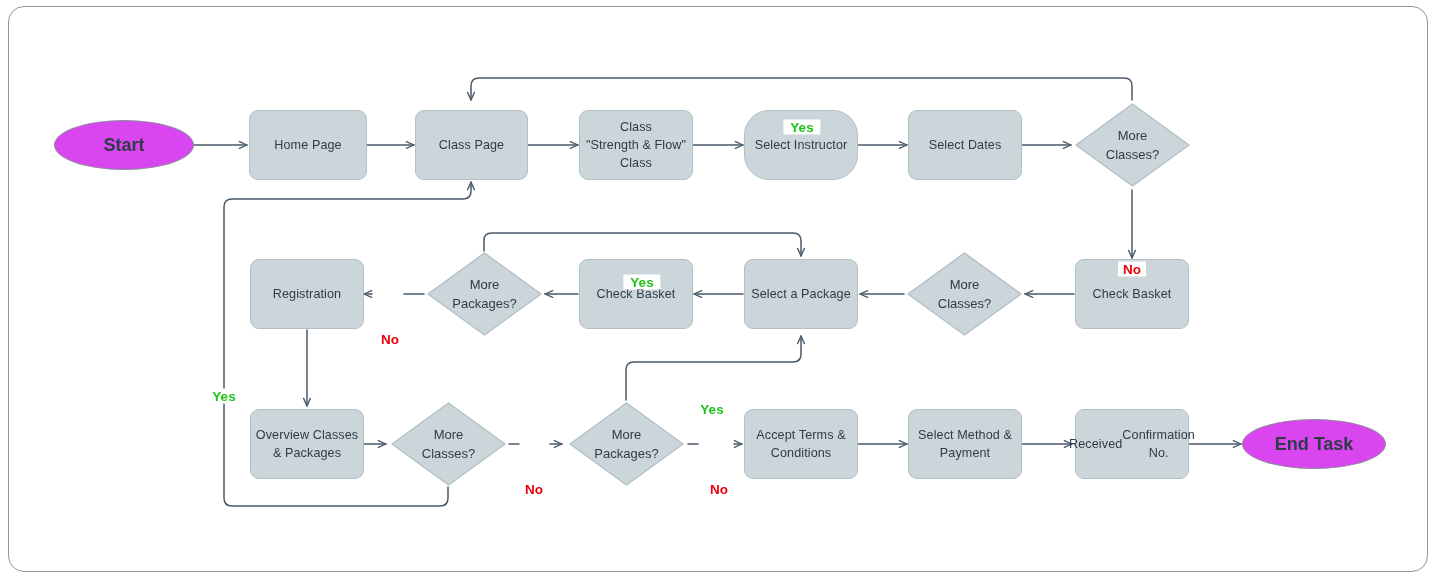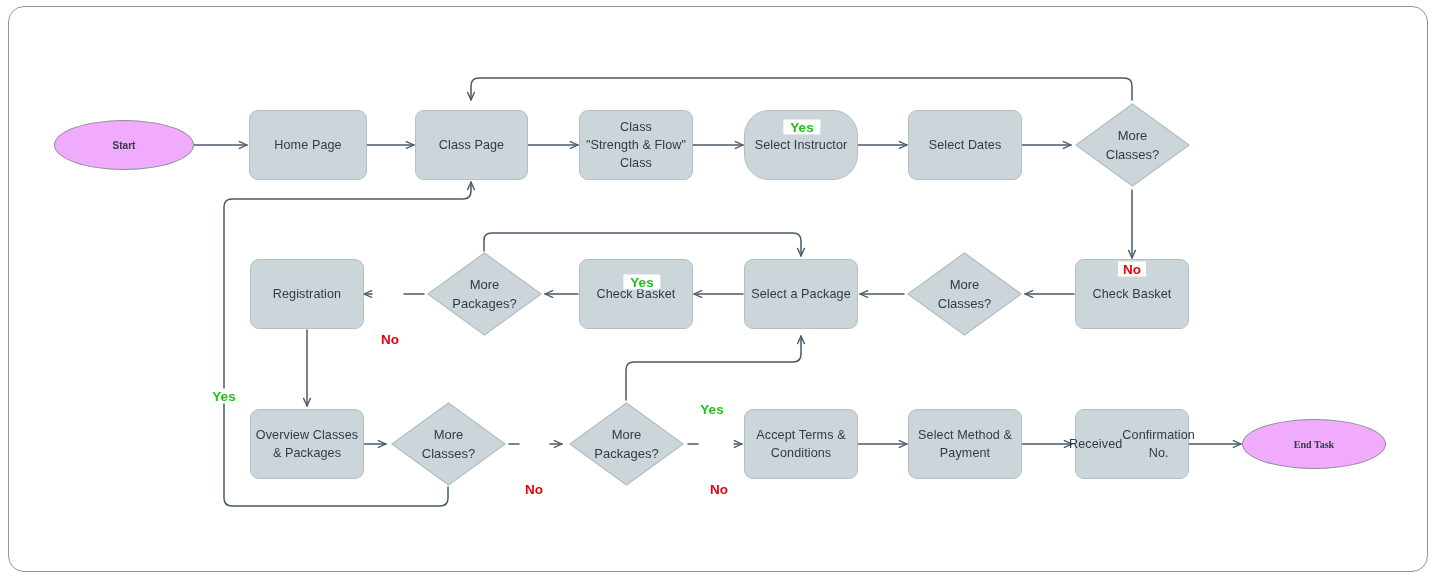--- a/index.html
+++ b/index.html
@@ -47,24 +47,24 @@
   }
   .proc {
     background: #ccd6da;
     border: 1.3px solid #b2c0c6;
     border-radius: 9px;
     font-size: 12.6px;
     line-height: 1.45;
     letter-spacing: .1px;
   }
   .term {
-    background: #f0abfc;
+    background: #d946ef;
     border: 1.4px solid #8a8f96;
     border-radius: 50%;
-    font-size: 10px;
+    font-size: 18px;
     font-weight: bold;
     color: #2f3b47;
   }
   .dec-wrap {
     position: absolute;
   }
   .dec-shape {
     position: absolute;
     left: 0; top: 0;
     width: 100%;
@@ -252,21 +252,21 @@
   <div class="node proc" style="left:908px; top:409px; width:114px; height:70px; flex-direction:column;">
     <span>Select Method &amp;</span>
     <span>Payment</span>
   </div>
 
   <div class="node proc" style="left:1075px; top:409px; width:114px; height:70px; flex-direction:row;">
     <span>Received</span>
     <span>Confirmation No.</span>
   </div>
 
-  <div class="node term" style="left:1242px; top:419px; width:144px; height:50px;font-family:Liberation Serif, serif;">
+  <div class="node term" style="left:1242px; top:419px; width:144px; height:50px;">
     <span>End Task</span>
   </div>
 
   <span class="edge-label lbl-yes" style="left:802px; top:82px; background:#fff; padding:0 7px;">Yes</span>
   <span class="edge-label lbl-no" style="left:1132px; top:224px; background:#fff; padding:0 5px;">No</span>
   <span class="edge-label lbl-yes" style="left:642px; top:237px; background:#fff; padding:0 7px;">Yes</span>
   <span class="edge-label lbl-no" style="left:390px; top:294px; background:#fff; padding:0 5px;">No</span>
   <span class="edge-label lbl-yes" style="left:224px; top:351px; background:#fff; padding:0 5px;">Yes</span>
   <span class="edge-label lbl-no" style="left:534px; top:444px; background:#fff; padding:0 5px;">No</span>
   <span class="edge-label lbl-no" style="left:719px; top:444px; background:#fff; padding:0 5px;">No</span>

